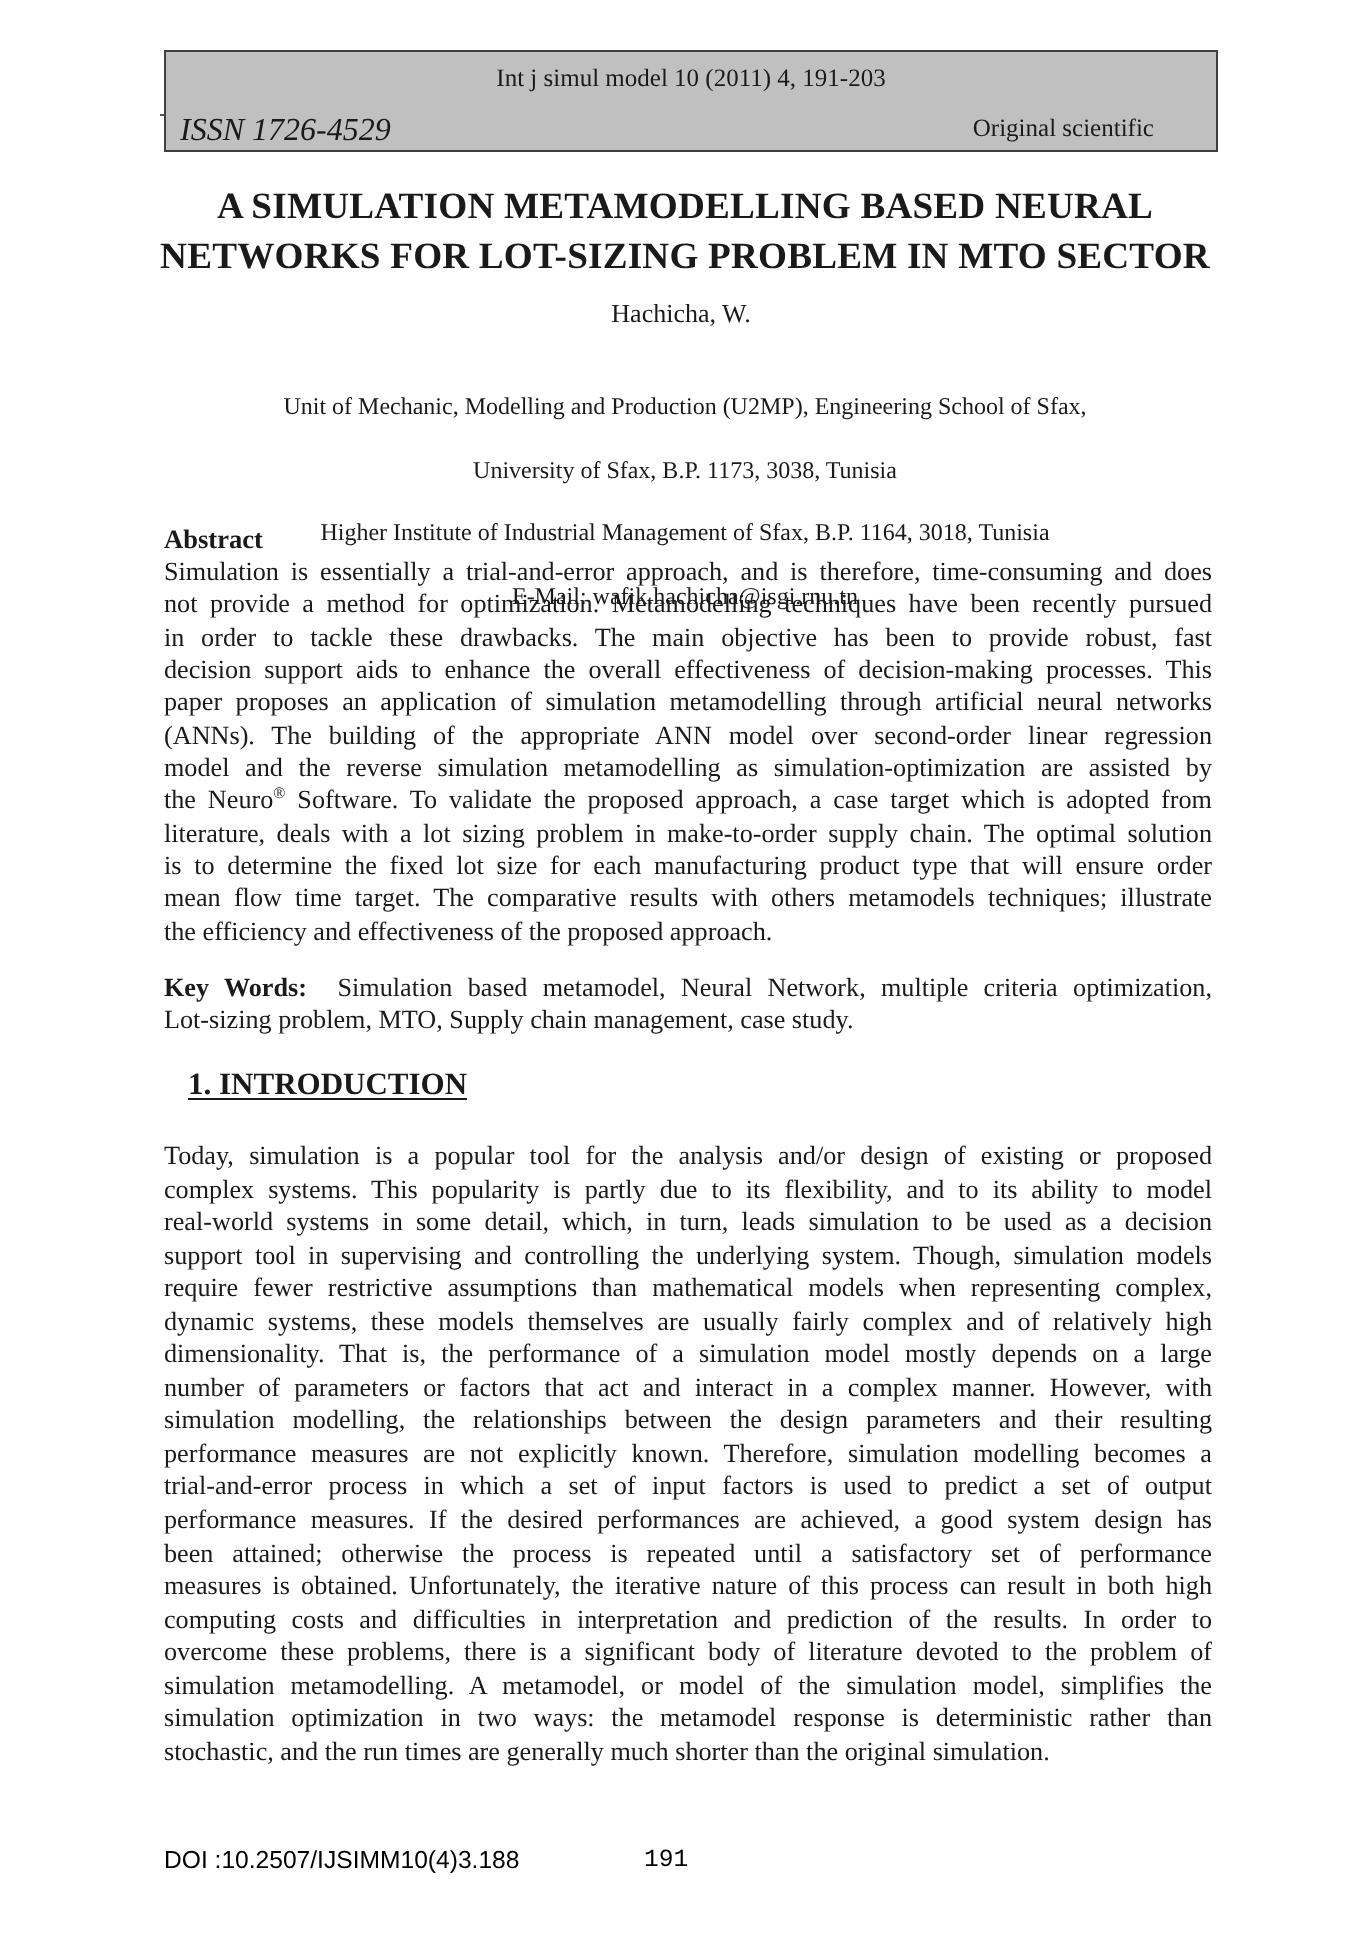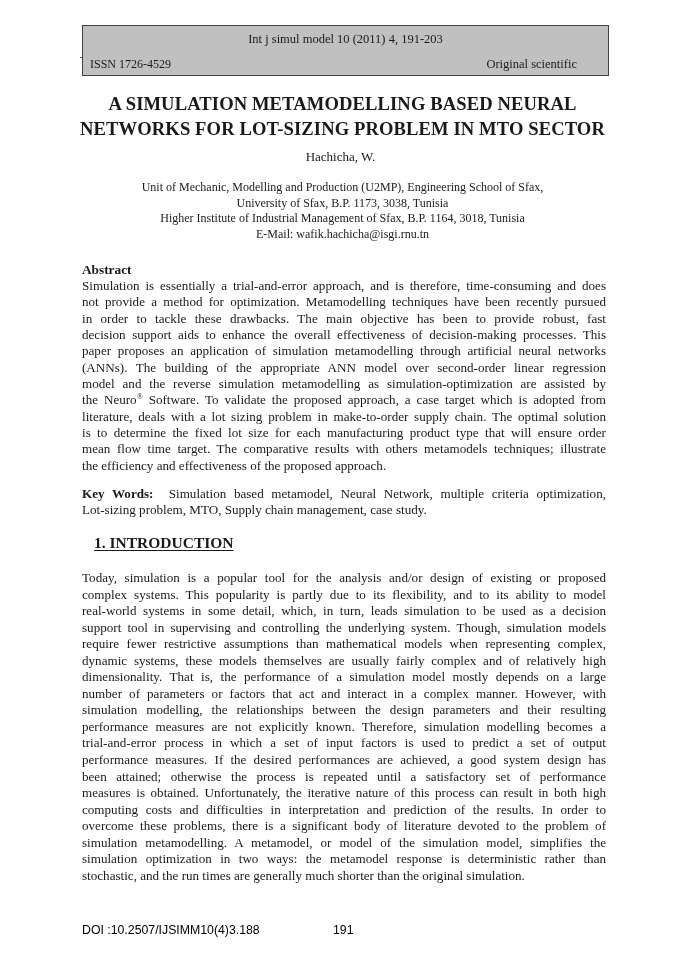--- a/index.html
+++ b/index.html
@@ -2,47 +2,47 @@
 <html><head>
 <meta charset="utf-8">
 <style>
   html, body { margin: 0; padding: 0; background: #ffffff; }
   body { width: 685px; height: 970px; position: relative; overflow: hidden;
          font-family: "Liberation Serif", "DejaVu Serif", serif; color: #1a1a1a; }
   .header-box { position: absolute; left: 82px; top: 25px; width: 527px; height: 51px;
                 background: #c0c0c0; border: 1px solid #404040; box-sizing: border-box; }
   .header-tick { position: absolute; left: 80px; top: 57px; width: 4px; height: 1px; background: #555; }
   .journal-line { position: absolute; left: 0; right: 0; top: 6px; text-align: center; font-size: 12.5px; }
-  .issn { position: absolute; left: 7px; top: 31px; font-size: 12px; }
+  .issn { position: absolute; left: 7px; top: 31px; font-size: 16px; font-style: italic; }
   .category { position: absolute; right: 31px; top: 31px; font-size: 12.5px; text-align: right; }
 
   .title { position: absolute; left: 0; width: 685px; top: 91px; text-align: center;
            font-weight: bold; font-size: 18.6px; line-height: 25px; letter-spacing: 0.1px; }
   .author { position: absolute; left: 0; width: 681px; top: 149px; text-align: center; font-size: 13px; }
   .affil { position: absolute; left: 0; width: 685px; top: 180px; text-align: center;
            font-size: 12px; line-height: 15.7px; }
-  .affil div { white-space: nowrap; }
+  .affil div { white-space: nowrap; margin-top: 16px; }
 
   .block { position: absolute; left: 82px; width: 524px; font-size: 13.1px; line-height: 16.35px;
            text-align: justify; }
   .line { display: block; white-space: nowrap; text-align-last: justify; text-align: justify; }
   .line.last { text-align-last: left; }
   .abstract-heading { position: absolute; left: 82px; top: 262px; font-weight: bold; font-size: 13.3px; }
   .abstract-body { top: 278px; }
   .keywords { top: 486px; }
   .kw-label { font-weight: bold; }
   .intro-heading { position: absolute; left: 82px; top: 534px; font-weight: bold; font-size: 15.5px;
                    text-decoration: underline; text-underline-offset: 2px; margin-left: 12px; }
   .intro-body { top: 570px; line-height: 16.55px; }
   sup { font-size: 8px; line-height: 0; vertical-align: 5px; }
 
   .footer { position: absolute; top: 923px; font-family: "Liberation Sans", "DejaVu Sans", sans-serif;
             font-size: 12.3px; color: #000000; }
   .doi { left: 82px; }
-  .page-num { left: 333px; }
+  .page-num { left: 322px; font-family: Liberation Mono, monospace; }
 </style>
 </head>
 <body>
 
 <div class="header-tick"></div>
 <div class="header-box">
   <div class="journal-line">Int j simul model 10 (2011) 4, 191-203</div>
   <div class="issn">ISSN 1726-4529</div>
   <div class="category">Original scientific</div>
 </div>

